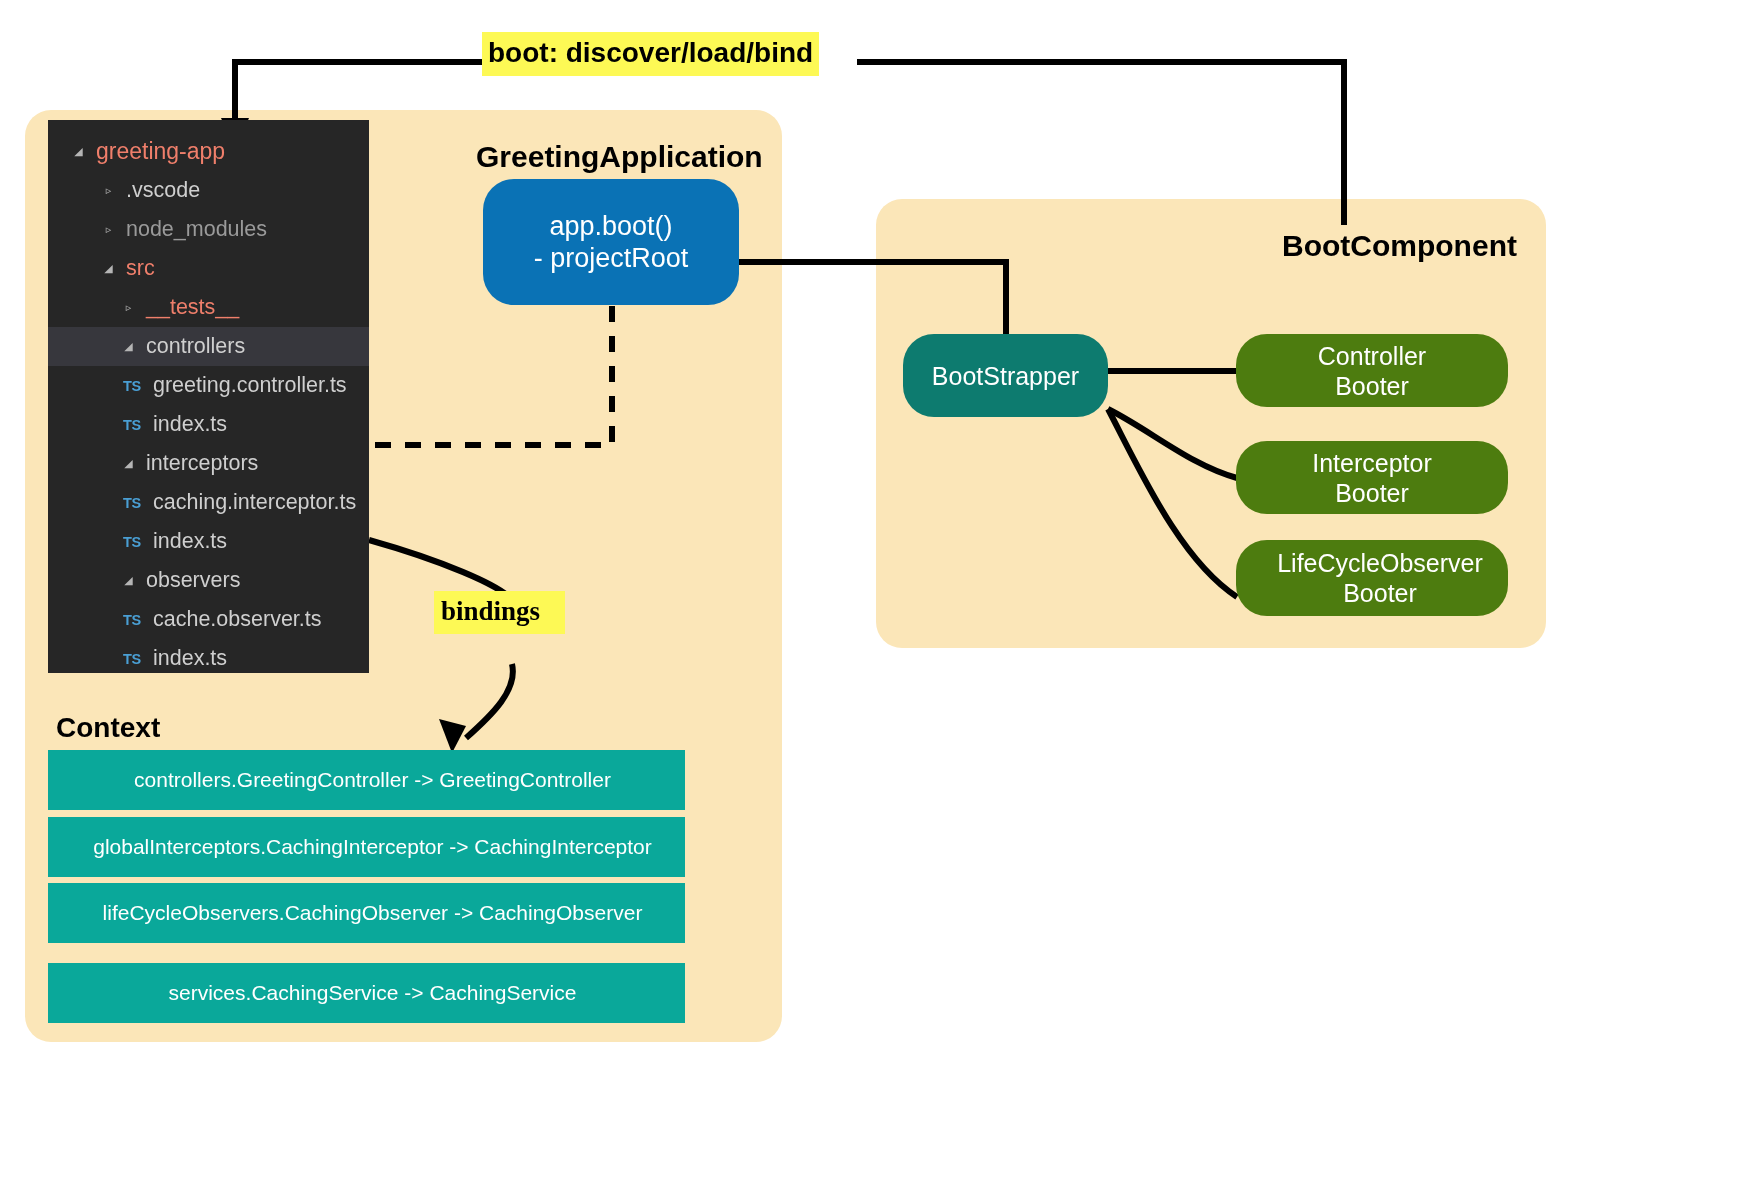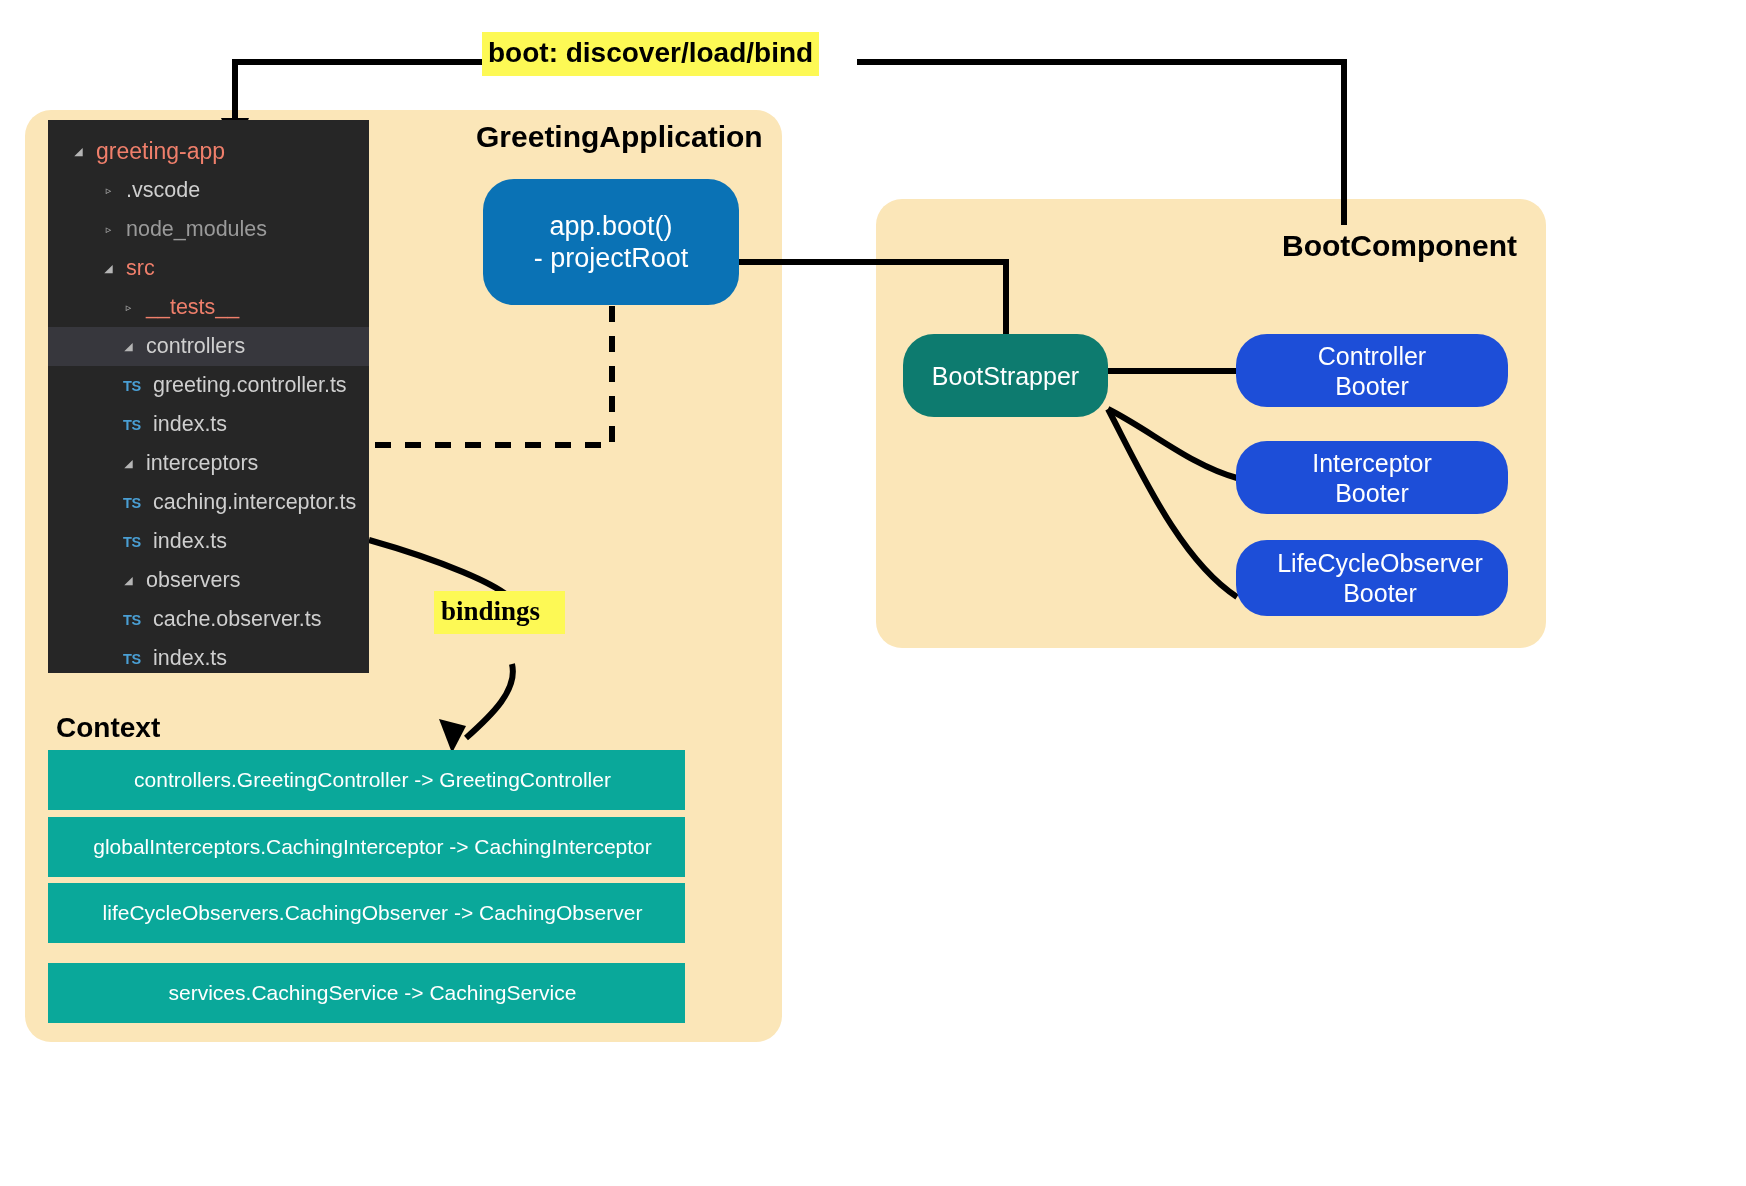--- a/index.html
+++ b/index.html
@@ -31,21 +31,21 @@
   }
   #greeting-panel { left: 25px;  top: 110px; width: 757px;  height: 932px; }
   #boot-panel     { left: 876px; top: 199px; width: 670px;  height: 449px; }
 
   .panel-title {
     position: absolute;
     font-weight: bold;
     color: #000;
     white-space: nowrap;
   }
-  #greeting-title { left: 476px; top: 120px; font-size: 30px; }
+  #greeting-title { left: 476px; top: 140px; font-size: 30px; }
   #boot-title     { left: 1282px; top: 229px; font-size: 30px; }
 
   
   #file-tree {
     position: absolute;
     left: 48px; top: 120px;
     width: 321px; height: 553px;
     background: #262626;
     padding: 12px 0 10px 0;
     overflow: hidden;
@@ -94,21 +94,21 @@
     border-radius: 31px;
   }
   #app-boot-box {
     left: 483px; top: 179px; width: 256px; height: 126px;
     background: #0a72b5;
     font-size: 27px;
   }
   #app-boot-box .inner { white-space: pre-line; }
 
   .booter-box {
-    background: #1d4ed8;
+    background: #4d7c0f;
     font-size: 25px;
     width: 272px;
     left: 1236px;
   }
   #bootstrapper-box {
     left: 903px; top: 334px; width: 205px; height: 83px;
     background: #0d7b6f;
     font-size: 25px;
   }
   #booter-0 { top: 334px; height: 73px; }

